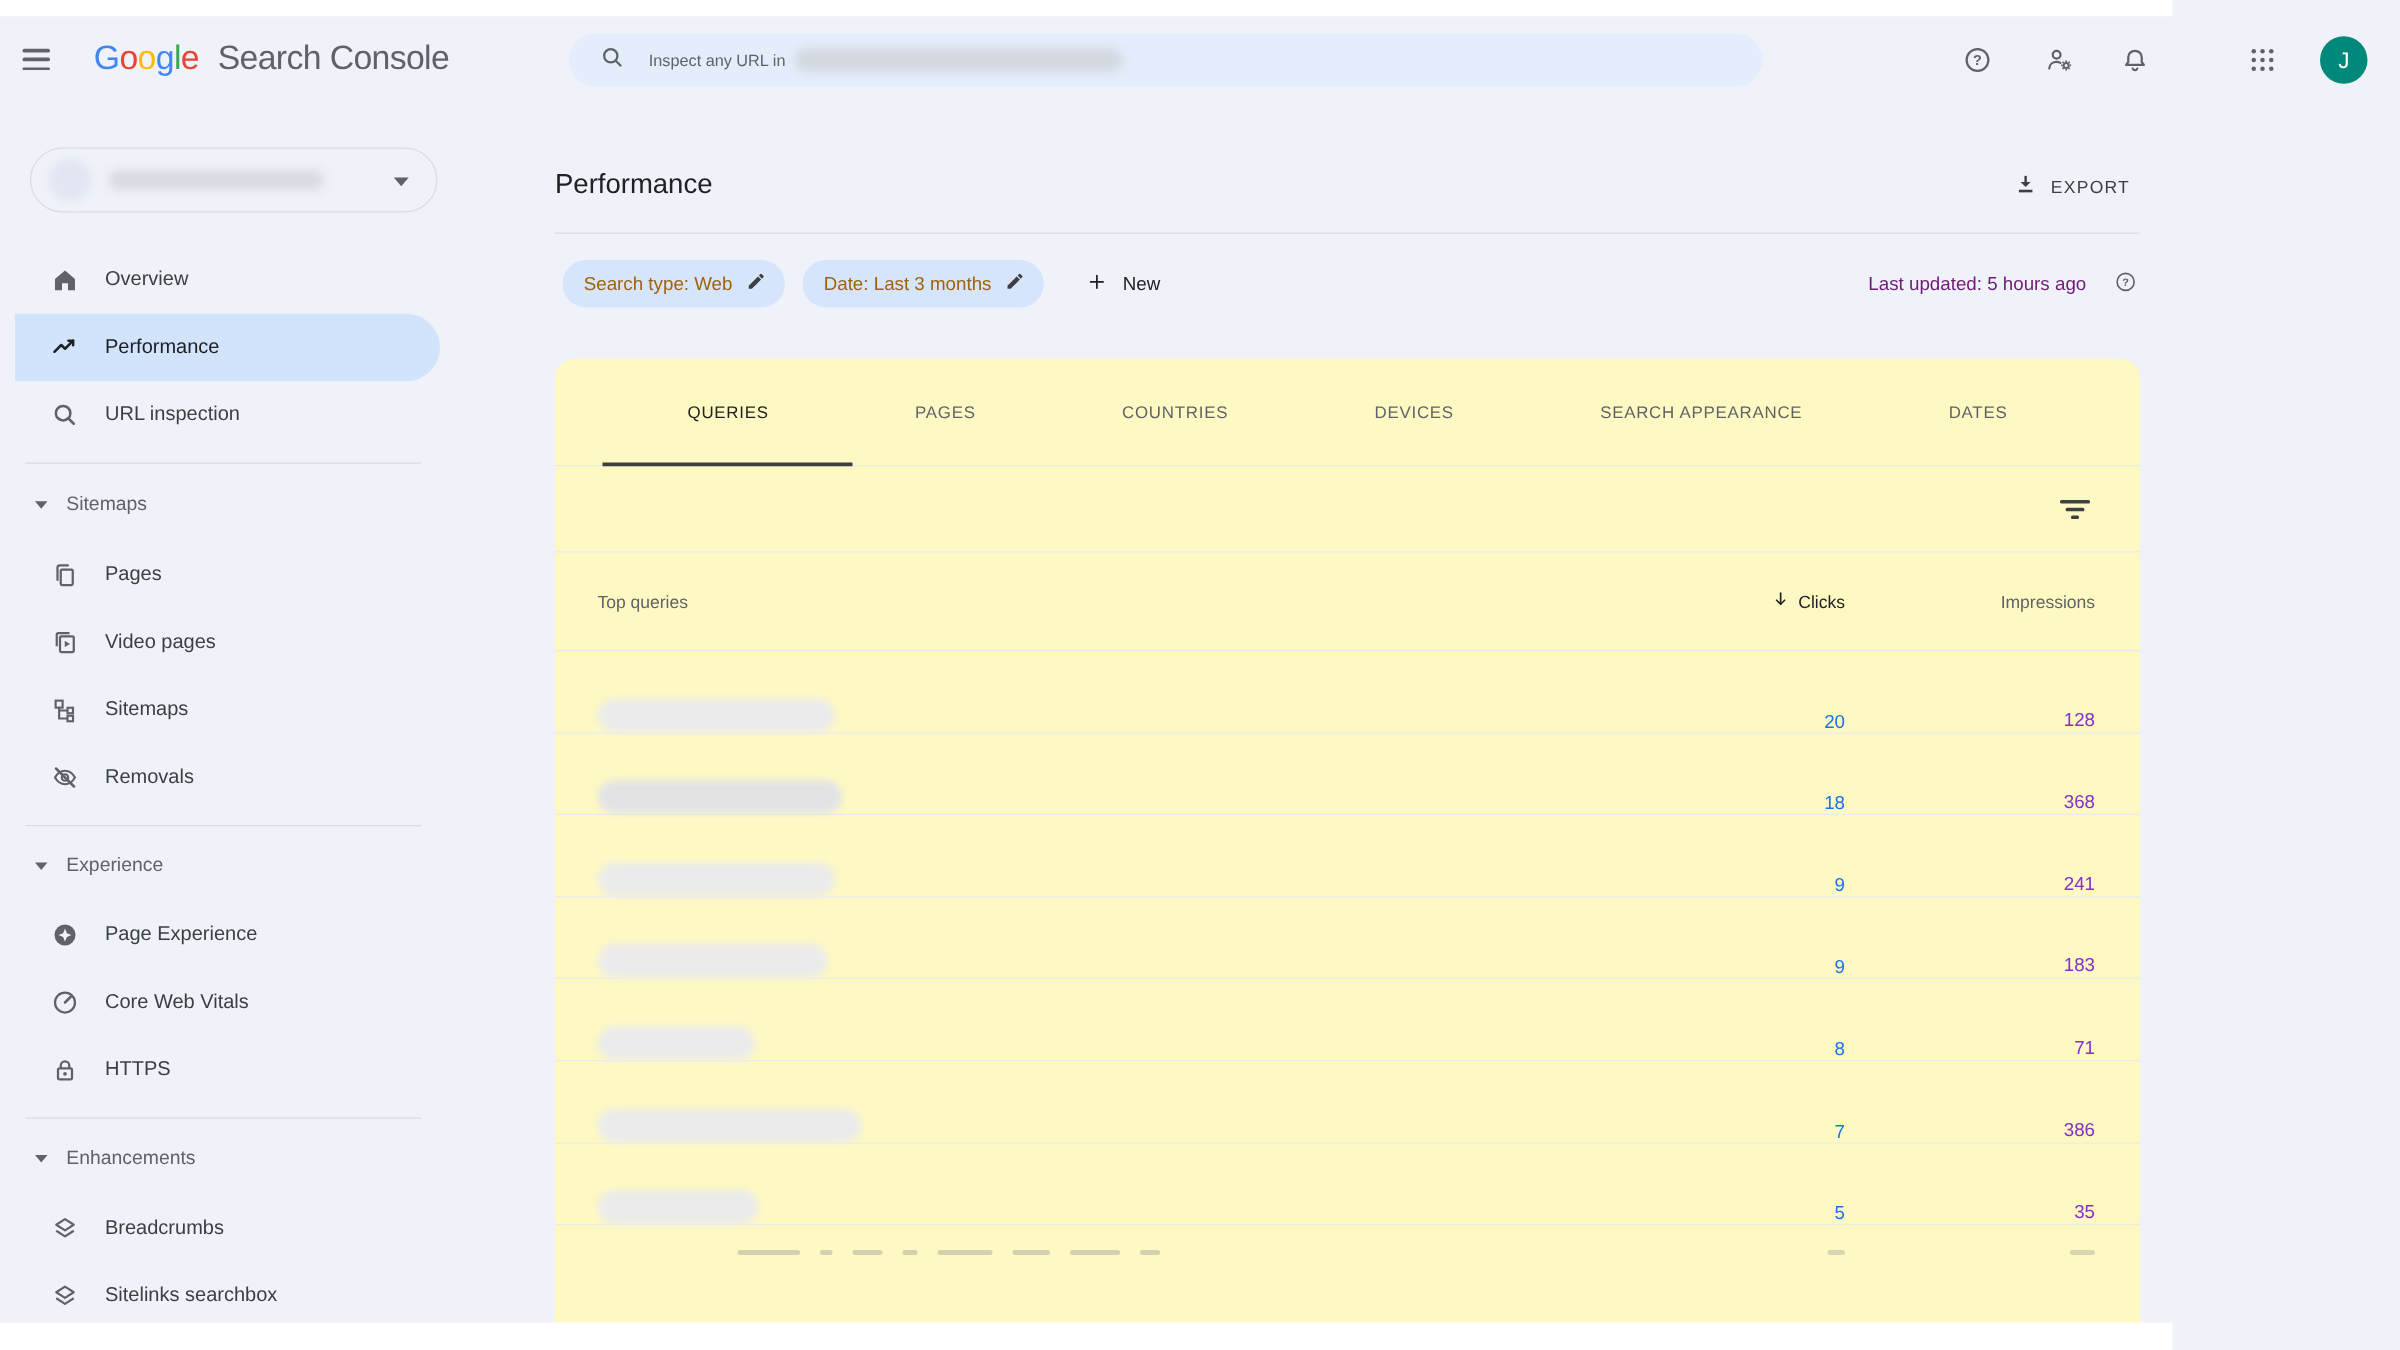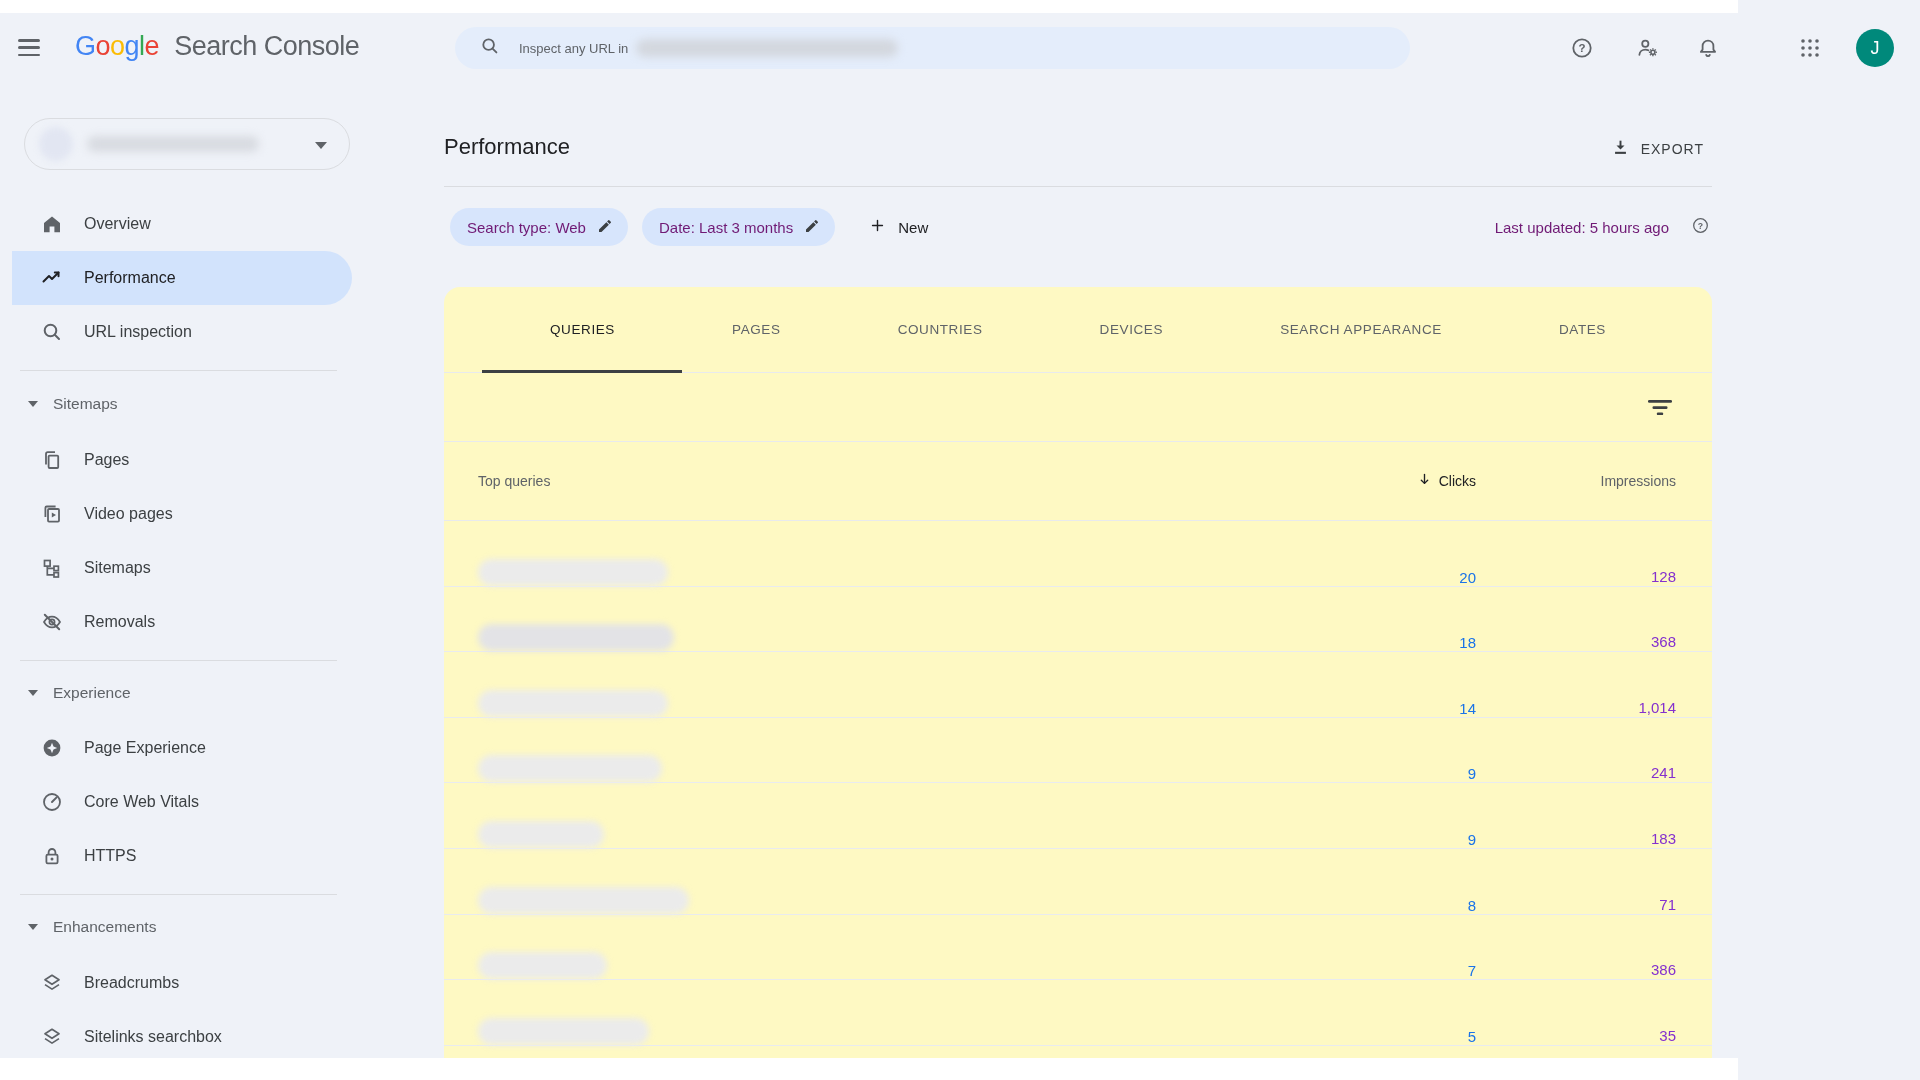--- a/index.html
+++ b/index.html
@@ -53,21 +53,21 @@
 
   
   main{position:absolute;left:360px;top:84px;right:0;bottom:0;}
   .content{position:absolute;left:84px;right:26px;top:0;bottom:0;}
   .page-title{position:absolute;left:0;top:50px;font-size:22px;font-weight:400;color:#202124;margin:0;}
   .export-btn{position:absolute;right:4px;top:49px;display:flex;align-items:center;gap:10px;background:none;border:none;
               cursor:pointer;color:#3c4043;font-size:14px;letter-spacing:1px;font-weight:500;padding:4px;}
   .title-divider{position:absolute;top:102px;left:0;right:0;height:1px;background:#dadce0;}
   .chips-row{position:absolute;top:124px;left:6px;right:0;height:38px;display:flex;align-items:center;}
   .chip{height:38px;border-radius:19px;background:#d7e5fc;display:flex;align-items:center;gap:11px;
-        padding:0 15px 0 17px;font-size:15px;color:#701a75;cursor:pointer;border:none;margin-right:14px;white-space:nowrap;text-align:center;}
+        padding:0 15px 0 17px;font-size:15px;color:#a16207;cursor:pointer;border:none;margin-right:14px;white-space:nowrap;text-align:center;}
   .new-btn{display:flex;align-items:center;gap:12px;background:none;border:none;cursor:pointer;font-size:15px;
            color:#202124;margin-left:16px;padding:4px;}
   .last-updated{margin-left:auto;display:flex;align-items:center;gap:22px;color:#701a75;font-size:15px;margin-right:2px;}
 
   
   .card{position:absolute;top:203px;left:0;right:0;bottom:0;background:#fef9c3;border-radius:16px 16px 0 0;}
   .tabs{height:85px;display:flex;align-items:stretch;justify-content:space-between;padding:0 100px;
         border-bottom:1px solid #e8eaed;}
   .tab{position:relative;display:flex;align-items:center;font-size:13.5px;letter-spacing:.6px;color:#5f6368;
        cursor:pointer;background:none;border:none;padding:0 6px;}
@@ -432,29 +432,20 @@
             <div class="col-clicks">
                 <span class="num-clicks">18</span>
               </div>
             <div class="col-imp"><span class="num-imp">368</span></div>
           </div>
           <div class="trow">
             <div class="col-dim">
                 <div class="qpill"></div>
               </div>
             <div class="col-clicks">
-                <span class="num-clicks">14</span>
-              </div>
-            <div class="col-imp"><span class="num-imp">1,014</span></div>
-          </div>
-          <div class="trow">
-            <div class="col-dim">
-                <div class="qpill"></div>
-              </div>
-            <div class="col-clicks">
                 <span class="num-clicks">9</span>
               </div>
             <div class="col-imp"><span class="num-imp">241</span></div>
           </div>
           <div class="trow">
             <div class="col-dim">
                 <div class="qpill"></div>
               </div>
             <div class="col-clicks">
                 <span class="num-clicks">9</span>

